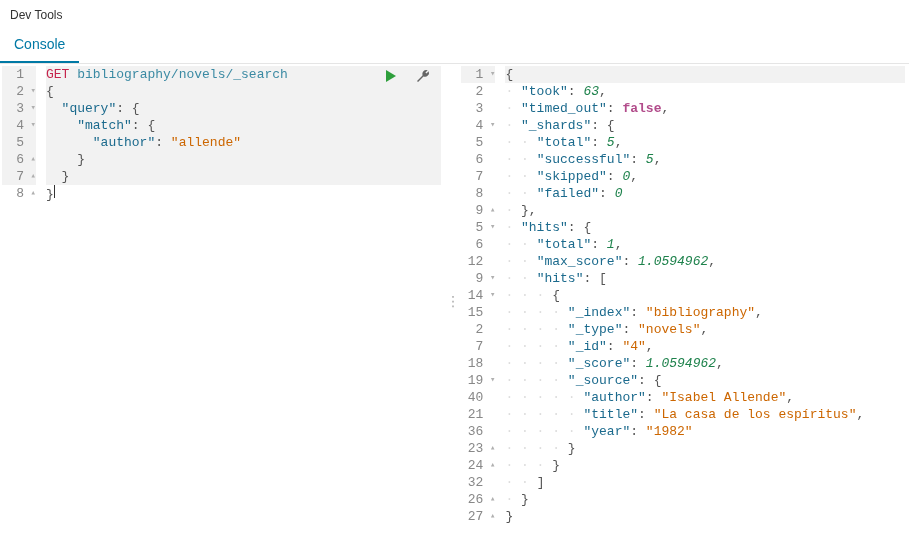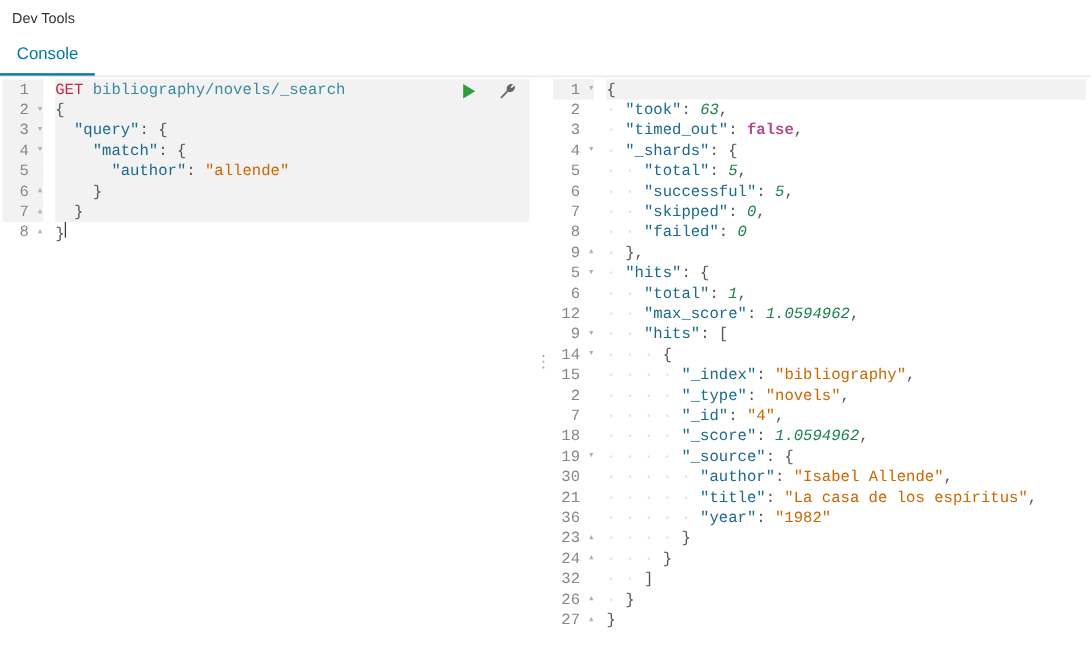--- a/index.html
+++ b/index.html
@@ -248,21 +248,21 @@
           </div>
           <div class="ln">
             <span>18</span>
             <span class="fold"></span>
           </div>
           <div class="ln">
             <span>19</span>
             <span class="fold">▾</span>
           </div>
           <div class="ln">
-            <span>30</span>
+            <span>40</span>
             <span class="fold"></span>
           </div>
           <div class="ln">
             <span>21</span>
             <span class="fold"></span>
           </div>
           <div class="ln">
             <span>36</span>
             <span class="fold"></span>
           </div>

